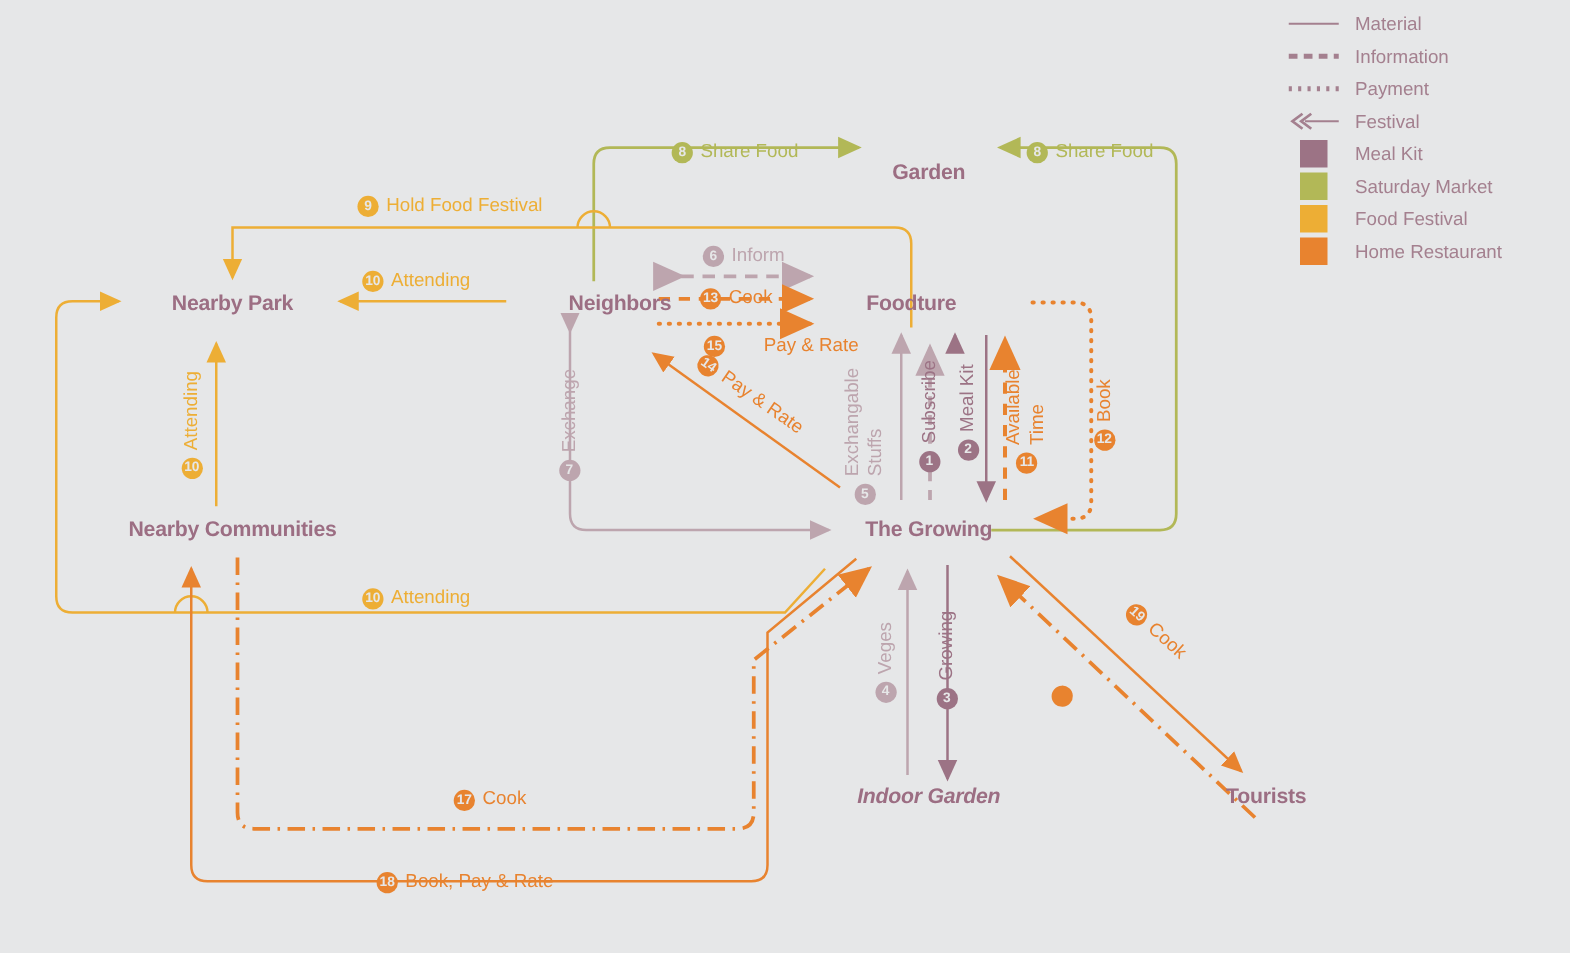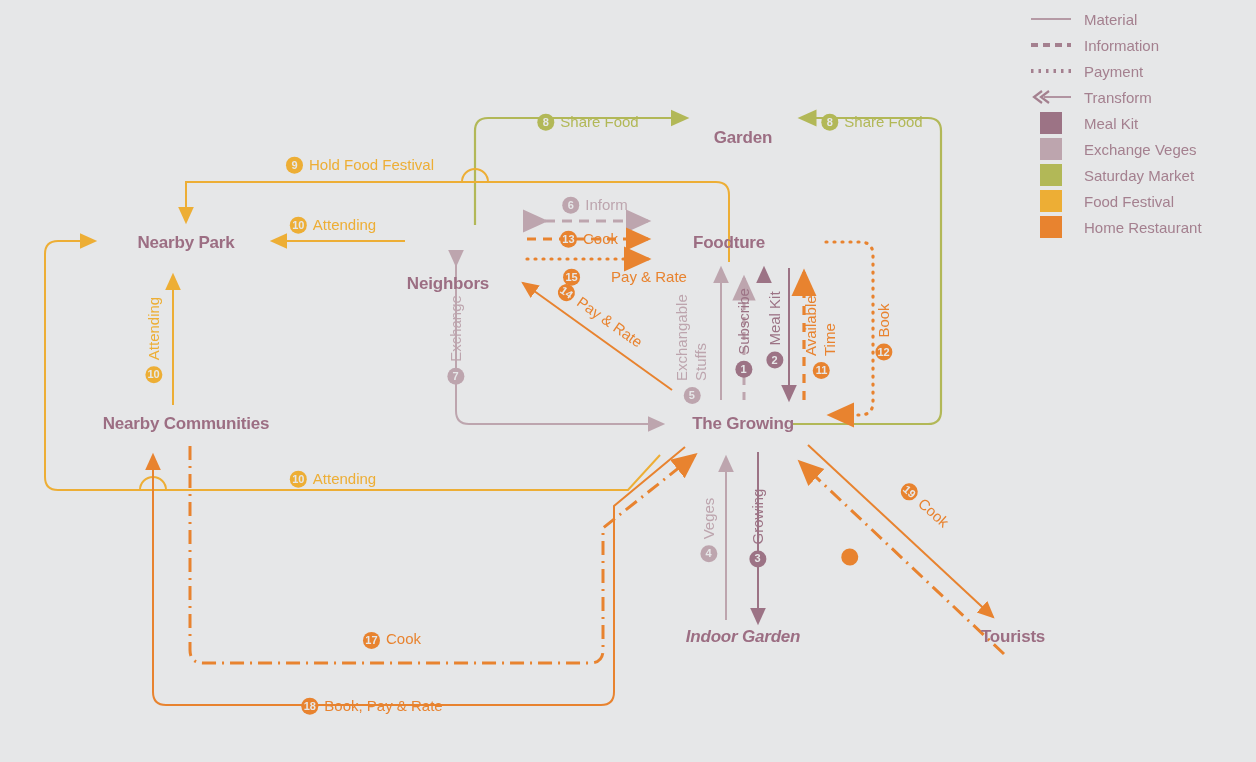--- a/index.html
+++ b/index.html
@@ -118,21 +118,21 @@
     <path d="M808,445 L993,617" fill="none" stroke="#e8832f" stroke-width="2" marker-end="url(#ah-orange)"></path>
 
     <path d="M1004,654 L800,462" fill="none" stroke="#e8832f" stroke-width="3" stroke-dasharray="14,6,2,6" marker-end="url(#ah-orange)"></path>
 
     <path d="M190,446 L190,650 Q190,663 203,663 L590,663 Q603,663 603,650 L603,528 L695,455" fill="none" stroke="#e8832f" stroke-width="3" stroke-dasharray="14,6,2,6" marker-end="url(#ah-orange)"></path>
 
     <path d="M685,447 L614,506 L614,692 Q614,705 601,705 L166,705 Q153,705 153,692 L153,470 L153,455" fill="none" stroke="#e8832f" stroke-width="2" marker-end="url(#ah-orange)"></path>
   </svg>
 
   <div class="node-label" style="left:186px;top:243px;">Nearby Park</div>
-  <div class="node-label" style="left:448px;top:243px;margin-top:41px;">Neighbors</div>
+  <div class="node-label" style="left:496px;top:243px;">Neighbors</div>
   <div class="node-label" style="left:729px;top:243px;">Foodture</div>
   <div class="node-label" style="left:743px;top:138px;">Garden</div>
   <div class="node-label" style="left:186px;top:424px;">Nearby Communities</div>
   <div class="node-label" style="left:743px;top:424px;">The Growing</div>
   <div class="node-label" style="left:743px;top:637px;font-style:italic;">Indoor Garden</div>
   <div class="node-label" style="left:1013px;top:637px;">Tourists</div>
 
   <div class="edge-label" style="left:588px;top:122px;color:#b2b857;">
     <span class="badge" style="background:#b2b857;">8</span>
     <span class="txt">Share Food</span>
@@ -279,36 +279,30 @@
     </div>
 
     <div class="leg-row">
       <span class="leg-key">
         <svg width="42" height="18" viewBox="0 0 42 18">
           <line x1="14" y1="9" x2="41" y2="9" stroke="#a4808f" stroke-width="1.6"></line>
           <path d="M12,3 L4,9 L12,15" fill="none" stroke="#a4808f" stroke-width="2.2"></path>
           <path d="M19,3 L11,9 L19,15" fill="none" stroke="#a4808f" stroke-width="2.2"></path>
         </svg>
       </span>
-      <span class="leg-txt">Transform</span>
+      <span class="leg-txt">Festival</span>
     </div>
 
     <div class="leg-row">
       <span class="leg-sw-wrap">
           <span class="leg-swatch" style="background:#9c7385;"></span>
         </span>
       <span class="leg-txt">Meal Kit</span>
     </div>
 
-    <div class="leg-row">
-      <span class="leg-sw-wrap">
-          <span class="leg-swatch" style="background:#bda5ae;"></span>
-        </span>
-      <span class="leg-txt">Exchange Veges</span>
-    </div>
 
     <div class="leg-row">
       <span class="leg-sw-wrap">
           <span class="leg-swatch" style="background:#b2b857;"></span>
         </span>
       <span class="leg-txt">Saturday Market</span>
     </div>
 
     <div class="leg-row">
       <span class="leg-sw-wrap">

